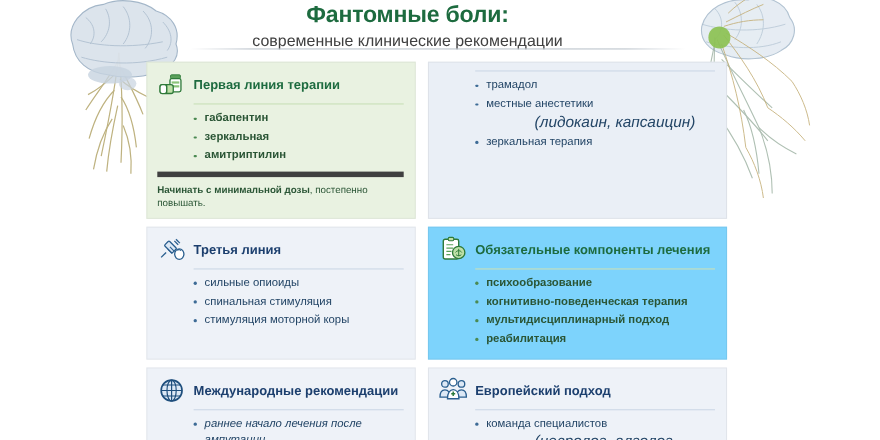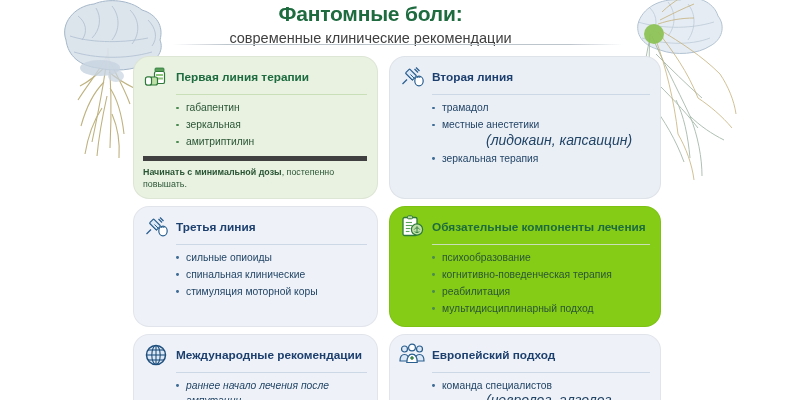--- a/index.html
+++ b/index.html
@@ -28,45 +28,45 @@
     z-index:3;
   }
 
   
   .grid{
     position:absolute;left:133px;top:56px;width:528px;
     display:grid;grid-template-columns:245px 272px;
     column-gap:11px;row-gap:7px;z-index:2;
   }
   .card{
-    border-radius:16px;padding:7px 10px 8px 9px;
+    border-radius:0;padding:7px 10px 8px 9px;
     box-sizing:border-box;position:relative;
     border:1px solid rgba(0,0,0,0.05);
   }
   .card.green{background:#e9f2e1;}
-  .card.green-light{background:#84cc16;}
+  .card.green-light{background:#7dd3fc;}
   .card.blue{background:#eaeff6;}
   .card.blue-light{background:#eef2f8;}
 
   .card-head{display:flex;align-items:center;gap:7px;padding-bottom:4px;}
   .card-icon{width:26px;height:26px;flex:0 0 26px;display:block;}
   .card-title{font-size:11.8px;font-weight:bold;line-height:14px;}
   .green .card-title,.green-light .card-title{color:#1d6b3f;}
   .blue .card-title,.blue-light .card-title{color:#1c3f6e;}
 
   .head-rule{height:1px;margin:0 0 5px 33px;}
   .green .head-rule,.green-light .head-rule{background:#c9dfb8;}
   .blue .head-rule,.blue-light .head-rule{background:#ccd8e6;}
 
   ul.items{list-style:none;margin:0;padding:0 0 0 33px;}
   ul.items li{
     position:relative;padding-left:10px;font-size:10.3px;line-height:15.5px;
     margin-bottom:1.5px;
   }
-  .green ul.items li,.green-light ul.items li{color:#2a5535;}
+  .green ul.items li,.green-light ul.items li{color:#2a5535;font-weight:bold;}
   .blue ul.items li,.blue-light ul.items li{color:#234566;}
   ul.items li:before{
     content:"";position:absolute;left:0;top:6.5px;
     width:2.8px;height:2.8px;border-radius:50%;
   }
   .green ul.items li:before,.green-light ul.items li:before{background:#4b8a52;}
   .blue ul.items li:before,.blue-light ul.items li:before{background:#3d6b96;}
   ul.items li .sub{font-size:14px;font-style:italic;margin-left:44px;}
   ul.items li.italic{font-style:italic;}
 
@@ -179,63 +179,48 @@
       <li><span>габапентин</span></li>
       <li><span>зеркальная</span></li>
       <li><span>амитриптилин</span></li>
     </ul>
     <div class="card-footer">
       <b>Начинать с минимальной дозы</b><span>, постепенно повышать.</span>
     </div>
   </div>
 
   <div class="card blue c2">
+    <div class="head-rule"></div>
+    <ul class="items">
+      <li><span>трамадол</span></li>
+      <li><span>местные анестетики </span><span class="sub">(лидокаин, капсаицин)</span></li>
+      <li><span>зеркальная терапия</span></li>
+    </ul>
+  </div>
+
+  <div class="card blue-light c3">
     <div class="card-head">
       <svg class="card-icon" viewBox="0 0 26 26">
         <g stroke="#2a5f8f" stroke-width="1.2" fill="none">
           <path d="M3.5 20 L8 15.5"></path>
           <rect x="7" y="7.5" width="10" height="6" rx="1" transform="rotate(45 12 10.5)" fill="#dce8f5"></rect>
           <path d="M15.5 5 L19 8.5"></path>
           <path d="M17 3.5 L20.5 7"></path>
           <path d="M9.5 12.5 L13.5 16.5" stroke-width="1"></path>
           <path d="M11.5 10.5 L15.5 14.5" stroke-width="1"></path>
           <ellipse cx="20" cy="17" rx="4.2" ry="4.8" fill="#ffffff"></ellipse>
           <path d="M18 13.5 C19.5 12.5 21 13 21.5 14" stroke-width="1"></path>
         </g>
       </svg>
-      <div class="card-title">Вторая линия</div>
-    </div>
-    <div class="head-rule"></div>
-    <ul class="items">
-      <li><span>трамадол</span></li>
-      <li><span>местные анестетики </span><span class="sub">(лидокаин, капсаицин)</span></li>
-      <li><span>зеркальная терапия</span></li>
-    </ul>
-  </div>
-
-  <div class="card blue-light c3">
-    <div class="card-head">
-      <svg class="card-icon" viewBox="0 0 26 26">
-        <g stroke="#2a5f8f" stroke-width="1.2" fill="none">
-          <path d="M3.5 20 L8 15.5"></path>
-          <rect x="7" y="7.5" width="10" height="6" rx="1" transform="rotate(45 12 10.5)" fill="#dce8f5"></rect>
-          <path d="M15.5 5 L19 8.5"></path>
-          <path d="M17 3.5 L20.5 7"></path>
-          <path d="M9.5 12.5 L13.5 16.5" stroke-width="1"></path>
-          <path d="M11.5 10.5 L15.5 14.5" stroke-width="1"></path>
-          <ellipse cx="20" cy="17" rx="4.2" ry="4.8" fill="#ffffff"></ellipse>
-          <path d="M18 13.5 C19.5 12.5 21 13 21.5 14" stroke-width="1"></path>
-        </g>
-      </svg>
       <div class="card-title">Третья линия</div>
     </div>
     <div class="head-rule"></div>
     <ul class="items">
       <li><span>сильные опиоиды</span></li>
-      <li><span>спинальная клинические</span></li>
+      <li><span>спинальная стимуляция</span></li>
       <li><span>стимуляция моторной коры</span></li>
     </ul>
   </div>
 
   <div class="card green-light c4">
     <div class="card-head">
       <svg class="card-icon" viewBox="0 0 26 26">
         <rect x="4" y="3.5" width="14" height="18" rx="1.6" fill="#ffffff" stroke="#2f7a3a" stroke-width="1.3"></rect>
         <rect x="8.5" y="1.8" width="5" height="3" rx="1" fill="#bfe0a8" stroke="#2f7a3a" stroke-width="1"></rect>
         <g stroke="#5aa05a" stroke-width="1.1">
@@ -250,22 +235,22 @@
           <path d="M18 12.2 L18 18.8"></path>
           <path d="M15.6 17.6 C17 18.8 19 18.8 20.4 17.6"></path>
         </g>
       </svg>
       <div class="card-title">Обязательные компоненты лечения</div>
     </div>
     <div class="head-rule"></div>
     <ul class="items">
       <li><span>психообразование</span></li>
       <li><span>когнитивно-поведенческая терапия</span></li>
+      <li><span>мультидисциплинарный подход</span></li>
       <li><span>реабилитация</span></li>
-      <li><span>мультидисциплинарный подход</span></li>
     </ul>
   </div>
 
   <div class="card blue-light c5">
     <div class="card-head">
       <svg class="card-icon" viewBox="0 0 26 26">
         <circle cx="13" cy="13" r="9.5" fill="#dce8f5" stroke="#1f4f7d" stroke-width="1.5"></circle>
         <g stroke="#1f4f7d" stroke-width="1.1" fill="none">
           <ellipse cx="13" cy="13" rx="4.2" ry="9.5"></ellipse>
           <path d="M3.5 13 H22.5"></path>

